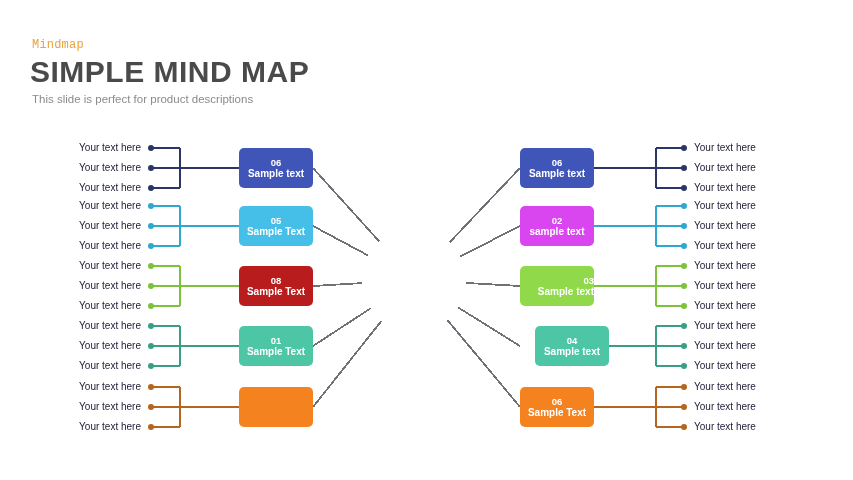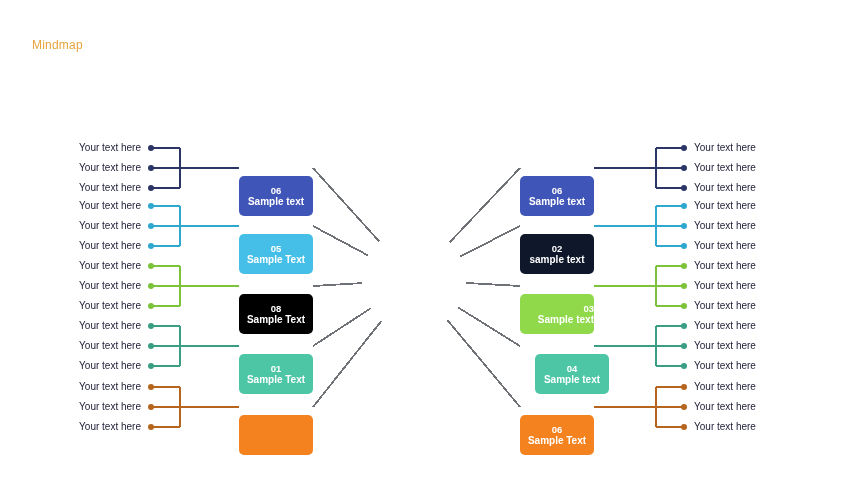--- a/index.html
+++ b/index.html
@@ -6,21 +6,21 @@
   body{
     width:853px;height:480px;background:#ffffff;overflow:hidden;
     font-family:"Liberation Sans","DejaVu Sans",sans-serif;
     position:relative;
   }
   #slide{position:absolute;inset:0;}
 
   
   .eyebrow{
     position:absolute;left:32px;top:38px;
-    font-size:12px;color:#e8a33d;letter-spacing:.2px;
+    font-size:12px;color:#e8a33d;letter-spacing:.2px;font-family:Liberation Mono, monospace;
   }
   .title{
     position:absolute;left:30px;top:55px;
     font-size:30px;font-weight:bold;color:#4a4a4a;
     letter-spacing:.5px;
   }
   .subtitle{
     position:absolute;left:32px;top:93px;
     font-size:11.5px;color:#8b8b8b;
   }
@@ -35,41 +35,43 @@
     border-radius:50%;background:#3a3a3c;
     display:flex;flex-direction:column;align-items:center;justify-content:center;
     color:#ffffff;font-weight:bold;font-size:13px;line-height:15px;
     text-align:center;letter-spacing:.3px;z-index:5;
   }
 
   
   .box{
     position:absolute;width:74px;height:40px;border-radius:5px;
     display:flex;flex-direction:column;align-items:center;justify-content:center;
-    color:#ffffff;z-index:4;margin-top:28px;
+    color:#ffffff;z-index:4;
   }
   .box .num{font-size:9.5px;font-weight:bold;line-height:11px;}
   .box .cap{font-size:10px;font-weight:bold;line-height:12px;}
 
   
   .leaf{
     position:absolute;font-size:10px;color:#1c1c35;white-space:nowrap;
     height:12px;line-height:12px;
   }
   .leaf.l{text-align:right;}
   .leaf.r{text-align:left;}
 
   .dot{position:absolute;width:6px;height:6px;border-radius:50%;z-index:3;}
 </style>
 </head>
 <body>
 
 <div id="slide">
 
   <div class="eyebrow">Mindmap</div>
+  <div class="title">SIMPLE MIND MAP</div>
+  <div class="subtitle">This slide is perfect for product descriptions</div>
 
   <svg id="wires" viewBox="0 0 853 480" xmlns="http://www.w3.org/2000/svg">
       <line x1="313" y1="168" x2="379.1757520114707" y2="241.38301213153187" stroke="#6e7176" stroke-width="1.8" shape-rendering="crispEdges"></line>
       <line x1="180" y1="148" x2="180" y2="188" stroke="#2b3566" stroke-width="1.8" shape-rendering="crispEdges"></line>
       <line x1="180" y1="168" x2="239" y2="168" stroke="#2b3566" stroke-width="1.8" shape-rendering="crispEdges"></line>
       <line x1="151" y1="148" x2="180" y2="148" stroke="#2b3566" stroke-width="1.8" shape-rendering="crispEdges"></line>
       <line x1="151" y1="168" x2="180" y2="168" stroke="#2b3566" stroke-width="1.8" shape-rendering="crispEdges"></line>
       <line x1="151" y1="188" x2="180" y2="188" stroke="#2b3566" stroke-width="1.8" shape-rendering="crispEdges"></line>
       <line x1="313" y1="226" x2="368.1428079637776" y2="255.48229336677218" stroke="#6e7176" stroke-width="1.8" shape-rendering="crispEdges"></line>
       <line x1="180" y1="206" x2="180" y2="246" stroke="#2ea8cf" stroke-width="1.8" shape-rendering="crispEdges"></line>
@@ -142,21 +144,21 @@
       <div class="box" style="left: 239px; top: 206px; background: rgb(69, 191, 232);">
         <div class="num">05</div>
         <div class="cap">Sample Text</div>
       </div>
       <div class="dot" style="left: 148px; top: 203px; background: rgb(46, 168, 207);"></div>
       <div class="leaf l" style="right: 712px; top: 200px;">Your text here</div>
       <div class="dot" style="left: 148px; top: 223px; background: rgb(46, 168, 207);"></div>
       <div class="leaf l" style="right: 712px; top: 220px;">Your text here</div>
       <div class="dot" style="left: 148px; top: 243px; background: rgb(46, 168, 207);"></div>
       <div class="leaf l" style="right: 712px; top: 240px;">Your text here</div>
-      <div class="box" style="left: 239px; top: 266px; background: #000000;">
+      <div class="box" style="left: 239px; top: 266px; background: #b91c1c;">
         <div class="num">08</div>
         <div class="cap">Sample Text</div>
       </div>
       <div class="dot" style="left: 148px; top: 263px; background: rgb(124, 194, 58);"></div>
       <div class="leaf l" style="right: 712px; top: 260px;">Your text here</div>
       <div class="dot" style="left: 148px; top: 283px; background: rgb(124, 194, 58);"></div>
       <div class="leaf l" style="right: 712px; top: 280px;">Your text here</div>
       <div class="dot" style="left: 148px; top: 303px; background: rgb(124, 194, 58);"></div>
       <div class="leaf l" style="right: 712px; top: 300px;">Your text here</div>
       <div class="box" style="left: 239px; top: 326px; background: rgb(76, 198, 165);">
@@ -182,21 +184,21 @@
       <div class="box" style="left: 520px; top: 148px; background: rgb(64, 85, 184);">
         <div class="num">06</div>
         <div class="cap">Sample text</div>
       </div>
       <div class="dot" style="left: 681px; top: 145px; background: rgb(43, 53, 102);"></div>
       <div class="leaf r" style="left: 694px; top: 142px;">Your text here</div>
       <div class="dot" style="left: 681px; top: 165px; background: rgb(43, 53, 102);"></div>
       <div class="leaf r" style="left: 694px; top: 162px;">Your text here</div>
       <div class="dot" style="left: 681px; top: 185px; background: rgb(43, 53, 102);"></div>
       <div class="leaf r" style="left: 694px; top: 182px;">Your text here</div>
-      <div class="box" style="left: 520px; top: 206px; background: #0f172a;">
+      <div class="box" style="left: 520px; top: 206px; background: #d946ef;">
         <div class="num">02</div>
         <div class="cap">sample text</div>
       </div>
       <div class="dot" style="left: 681px; top: 203px; background: rgb(46, 168, 207);"></div>
       <div class="leaf r" style="left: 694px; top: 200px;">Your text here</div>
       <div class="dot" style="left: 681px; top: 223px; background: rgb(46, 168, 207);"></div>
       <div class="leaf r" style="left: 694px; top: 220px;">Your text here</div>
       <div class="dot" style="left: 681px; top: 243px; background: rgb(46, 168, 207);"></div>
       <div class="leaf r" style="left: 694px; top: 240px;">Your text here</div>
       <div class="box" style="left: 520px; top: 266px; background: rgb(143, 217, 74); align-items: flex-end;">

